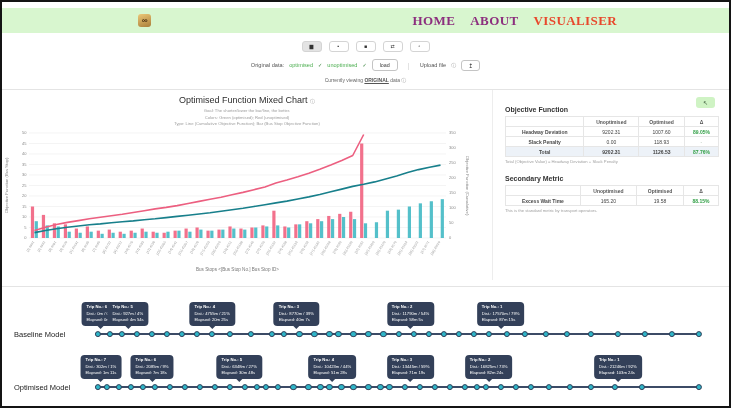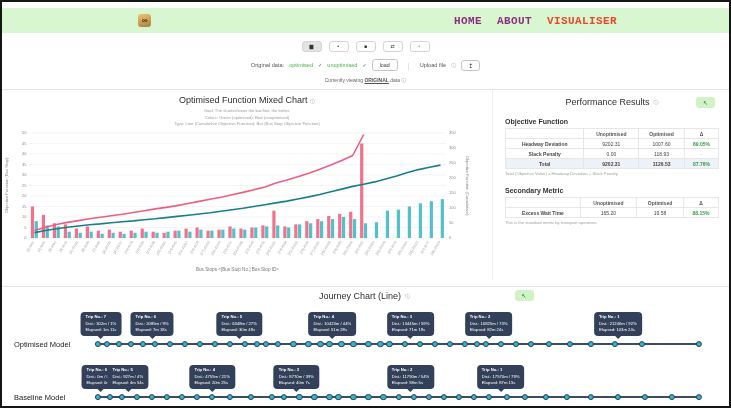--- a/index.html
+++ b/index.html
@@ -3,21 +3,21 @@
 <meta charset="utf-8">
 <style>
   html,body{margin:0;padding:0;background:#fff;font-family:"Liberation Sans",sans-serif;}
   .page{width:731px;height:408px;box-sizing:border-box;border:2px solid #141414;background:#fff;overflow:hidden;padding-top:6px;position:relative;}
   
   .app-header{height:25px;background:#d8f6cf;display:flex;align-items:center;justify-content:space-between;padding:0 112px 0 136px;box-sizing:border-box;}
   .logo{display:flex;align-items:center;gap:5px;}
   .logo-icon{width:13px;height:13px;border-radius:3px;background:linear-gradient(160deg,#ecc878,#a97c38);color:#472c10;font-size:8px;font-weight:bold;display:flex;align-items:center;justify-content:center;}
   .logo-text{font-family:"DejaVu Sans Mono",monospace;font-weight:bold;font-size:9.5px;letter-spacing:.6px;color:#2929cf;}
   .nav{display:flex;gap:15px;}
-  .nav-item{font-family:Liberation Mono, monospace;font-weight:bold;font-size:11px;letter-spacing:.4px;color:#8c2f7e;cursor:pointer;}
+  .nav-item{font-family:Liberation Serif, serif;font-weight:bold;font-size:13px;letter-spacing:.4px;color:#8c2f7e;cursor:pointer;}
   .nav-item.active{color:#e8482c;}
   
   .chart-type-row{display:flex;justify-content:center;gap:7px;margin-top:8px;}
   .icon-btn{width:20px;height:11px;border:1px solid #d4d4d4;border-radius:3px;background:#fff;font-size:5px;line-height:1;display:flex;align-items:center;justify-content:center;color:#333;padding:0;cursor:pointer;}
   .icon-btn.active{background:#e3e3e3;}
   .data-row{display:flex;justify-content:center;align-items:center;gap:5px;margin-top:7px;font-size:5.6px;color:#555;}
   .green-label{color:#4cae50;}
   .check{color:#2f7d33;font-size:5px;cursor:pointer;}
   .load-btn{font-size:5.4px;border:1px solid #c4c4c4;border-radius:3px;background:#fff;padding:2px 7px;color:#444;cursor:pointer;}
   .vdiv{color:#d0d0d0;margin:0 5px;font-size:7px;}
@@ -265,24 +265,20 @@
           <text x="416.56578947368416" y="114" font-size="3.3" fill="#9a9a9a" text-anchor="end" transform="rotate(-58 416.56578947368416 114)">[36] 45022</text>
           <text x="427.5394736842105" y="114" font-size="3.3" fill="#9a9a9a" text-anchor="end" transform="rotate(-58 427.5394736842105 114)">[37] 4571</text>
           <text x="438.5131578947368" y="114" font-size="3.3" fill="#9a9a9a" text-anchor="end" transform="rotate(-58 438.5131578947368 114)">[38] 45020</text>
           <text x="6" y="57.5" font-size="4.2" fill="#8a8a8a" text-anchor="middle" transform="rotate(-90 6 57.5)">Objective Function (Bus Stop)</text>
           <text x="464" y="57.5" font-size="4.2" fill="#8a8a8a" text-anchor="middle" transform="rotate(90 464 57.5)">Objective Function (Cumulative)</text>
           <text x="235.5" y="143" font-size="4.6" fill="#777" text-anchor="middle">Bus Stops &lt;[Bus Stop No.] Bus Stop ID&gt;</text>
         </svg>
     </section>
 
     <aside class="perf">
-      <div class="perf-title">
-        <span>Performance Results</span>
-        <span class="info">ⓘ</span>
-      </div>
       <button class="accent-btn"><span>↖</span></button>
 
       <div class="subhead">Objective Function</div>
       <table id="objTable">
           <thead>
             <tr>
               <th></th>
               <th>Unoptimised</th>
               <th>Optimised</th>
               <th>Δ</th>
@@ -330,26 +326,93 @@
             </tr>
           </tbody>
         </table>
       <div class="footnote">This is the standard metric by transport operators.</div>
     </aside>
   </div>
 
   <hr class="sep">
 
   <section class="journey">
-    <div class="journey-title">
-      <span>Journey Chart (Line)</span>
-      <span class="info">ⓘ</span>
-      <button class="accent-btn"><span>↖</span></button>
-    </div>
     <div id="journeyRows">
+        <div class="journey-row">
+          <div class="jr-label">Baseline Model</div>
+          <div class="track">
+            <div class="jline"></div>
+            <div class="dot" style="left: 0%;"></div>
+            <div class="dot" style="left: 2%;"></div>
+            <div class="dot" style="left: 4%;"></div>
+            <div class="dot" style="left: 6.5%;"></div>
+            <div class="dot" style="left: 9%;"></div>
+            <div class="dot" style="left: 11.5%;"></div>
+            <div class="dot" style="left: 14%;"></div>
+            <div class="dot" style="left: 16.5%;"></div>
+            <div class="dot" style="left: 19%;"></div>
+            <div class="dot" style="left: 22%;"></div>
+            <div class="dot" style="left: 25.5%;"></div>
+            <div class="dot" style="left: 29%;"></div>
+            <div class="dot" style="left: 31%;"></div>
+            <div class="dot" style="left: 33.5%;"></div>
+            <div class="dot" style="left: 36%;"></div>
+            <div class="dot" style="left: 38.5%;"></div>
+            <div class="dot" style="left: 40%;"></div>
+            <div class="dot" style="left: 42.5%;"></div>
+            <div class="dot" style="left: 45%;"></div>
+            <div class="dot" style="left: 47.5%;"></div>
+            <div class="dot" style="left: 50%;"></div>
+            <div class="dot" style="left: 52.5%;"></div>
+            <div class="dot" style="left: 55%;"></div>
+            <div class="dot" style="left: 57.5%;"></div>
+            <div class="dot" style="left: 60%;"></div>
+            <div class="dot" style="left: 62.5%;"></div>
+            <div class="dot" style="left: 65%;"></div>
+            <div class="dot" style="left: 68%;"></div>
+            <div class="dot" style="left: 71%;"></div>
+            <div class="dot" style="left: 74.5%;"></div>
+            <div class="dot" style="left: 78%;"></div>
+            <div class="dot" style="left: 82%;"></div>
+            <div class="dot" style="left: 86.5%;"></div>
+            <div class="dot" style="left: 91%;"></div>
+            <div class="dot" style="left: 95.5%;"></div>
+            <div class="dot" style="left: 100%;"></div>
+            <div class="ttip" style="left: 0.5%;">
+              <span class="t1">Trip No.: 6</span>
+              <span class="t2">Dist.: 0m / 0%</span>
+              <span class="t3">Elapsed: 0m 0s</span>
+            </div>
+            <div class="ttip" style="left: 5%;">
+              <span class="t1">Trip No.: 5</span>
+              <span class="t2">Dist.: 927m / 4%</span>
+              <span class="t3">Elapsed: 4m 54s</span>
+            </div>
+            <div class="ttip" style="left: 19%;">
+              <span class="t1">Trip No.: 4</span>
+              <span class="t2">Dist.: 4755m / 21%</span>
+              <span class="t3">Elapsed: 20m 25s</span>
+            </div>
+            <div class="ttip" style="left: 33%;">
+              <span class="t1">Trip No.: 3</span>
+              <span class="t2">Dist.: 8770m / 39%</span>
+              <span class="t3">Elapsed: 40m 7s</span>
+            </div>
+            <div class="ttip" style="left: 52%;">
+              <span class="t1">Trip No.: 2</span>
+              <span class="t2">Dist.: 11790m / 54%</span>
+              <span class="t3">Elapsed: 58m 5s</span>
+            </div>
+            <div class="ttip" style="left: 67%;">
+              <span class="t1">Trip No.: 1</span>
+              <span class="t2">Dist.: 17570m / 79%</span>
+              <span class="t3">Elapsed: 87m 15s</span>
+            </div>
+          </div>
+        </div>
         <div class="journey-row">
           <div class="jr-label">Optimised Model</div>
           <div class="track">
             <div class="jline"></div>
             <div class="dot" style="left: 0%;"></div>
             <div class="dot" style="left: 1.5%;"></div>
             <div class="dot" style="left: 3.5%;"></div>
             <div class="dot" style="left: 5.5%;"></div>
             <div class="dot" style="left: 7.5%;"></div>
             <div class="dot" style="left: 9.5%;"></div>
@@ -417,88 +480,16 @@
               <span class="t2">Dist.: 16825m / 73%</span>
               <span class="t3">Elapsed: 82m 24s</span>
             </div>
             <div class="ttip" style="left: 86.5%;">
               <span class="t1">Trip No.: 1</span>
               <span class="t2">Dist.: 21246m / 92%</span>
               <span class="t3">Elapsed: 103m 24s</span>
             </div>
           </div>
         </div>
-        <div class="journey-row">
-          <div class="jr-label">Baseline Model</div>
-          <div class="track">
-            <div class="jline"></div>
-            <div class="dot" style="left: 0%;"></div>
-            <div class="dot" style="left: 2%;"></div>
-            <div class="dot" style="left: 4%;"></div>
-            <div class="dot" style="left: 6.5%;"></div>
-            <div class="dot" style="left: 9%;"></div>
-            <div class="dot" style="left: 11.5%;"></div>
-            <div class="dot" style="left: 14%;"></div>
-            <div class="dot" style="left: 16.5%;"></div>
-            <div class="dot" style="left: 19%;"></div>
-            <div class="dot" style="left: 22%;"></div>
-            <div class="dot" style="left: 25.5%;"></div>
-            <div class="dot" style="left: 29%;"></div>
-            <div class="dot" style="left: 31%;"></div>
-            <div class="dot" style="left: 33.5%;"></div>
-            <div class="dot" style="left: 36%;"></div>
-            <div class="dot" style="left: 38.5%;"></div>
-            <div class="dot" style="left: 40%;"></div>
-            <div class="dot" style="left: 42.5%;"></div>
-            <div class="dot" style="left: 45%;"></div>
-            <div class="dot" style="left: 47.5%;"></div>
-            <div class="dot" style="left: 50%;"></div>
-            <div class="dot" style="left: 52.5%;"></div>
-            <div class="dot" style="left: 55%;"></div>
-            <div class="dot" style="left: 57.5%;"></div>
-            <div class="dot" style="left: 60%;"></div>
-            <div class="dot" style="left: 62.5%;"></div>
-            <div class="dot" style="left: 65%;"></div>
-            <div class="dot" style="left: 68%;"></div>
-            <div class="dot" style="left: 71%;"></div>
-            <div class="dot" style="left: 74.5%;"></div>
-            <div class="dot" style="left: 78%;"></div>
-            <div class="dot" style="left: 82%;"></div>
-            <div class="dot" style="left: 86.5%;"></div>
-            <div class="dot" style="left: 91%;"></div>
-            <div class="dot" style="left: 95.5%;"></div>
-            <div class="dot" style="left: 100%;"></div>
-            <div class="ttip" style="left: 0.5%;">
-              <span class="t1">Trip No.: 6</span>
-              <span class="t2">Dist.: 0m / 0%</span>
-              <span class="t3">Elapsed: 0m 0s</span>
-            </div>
-            <div class="ttip" style="left: 5%;">
-              <span class="t1">Trip No.: 5</span>
-              <span class="t2">Dist.: 927m / 4%</span>
-              <span class="t3">Elapsed: 4m 54s</span>
-            </div>
-            <div class="ttip" style="left: 19%;">
-              <span class="t1">Trip No.: 4</span>
-              <span class="t2">Dist.: 4755m / 21%</span>
-              <span class="t3">Elapsed: 20m 25s</span>
-            </div>
-            <div class="ttip" style="left: 33%;">
-              <span class="t1">Trip No.: 3</span>
-              <span class="t2">Dist.: 8770m / 39%</span>
-              <span class="t3">Elapsed: 40m 7s</span>
-            </div>
-            <div class="ttip" style="left: 52%;">
-              <span class="t1">Trip No.: 2</span>
-              <span class="t2">Dist.: 11790m / 54%</span>
-              <span class="t3">Elapsed: 58m 5s</span>
-            </div>
-            <div class="ttip" style="left: 67%;">
-              <span class="t1">Trip No.: 1</span>
-              <span class="t2">Dist.: 17570m / 79%</span>
-              <span class="t3">Elapsed: 87m 15s</span>
-            </div>
-          </div>
-        </div>
       </div>
   </section>
 
 </div>
 
 </body></html>

